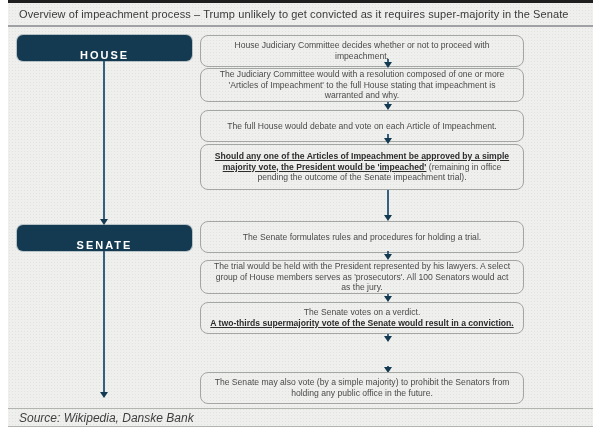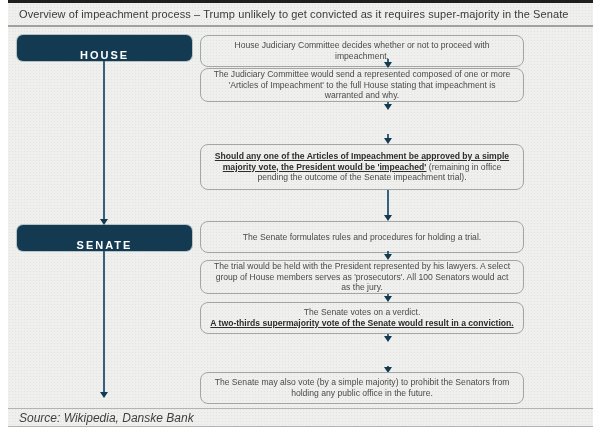--- a/index.html
+++ b/index.html
@@ -79,24 +79,27 @@
         <span>SENATE</span>
       </div>
       <div class="vline" style="left:95px; top:224px; height:141px;"></div>
 
       <div class="step" style="top:8px; height:24px;">
         <p><span class="seg">House Judiciary Committee decides whether or not to proceed with impeachment.</span></p>
       </div>
       <div class="vline" style="left:379px; top:32px; height:3px;"></div>
 
       <div class="step" style="top:41px; height:34px;">
-        <p><span class="seg">The Judiciary Committee would send a represented composed of one or more 'Articles of Impeachment' to the full House stating that impeachment is warranted and why.</span></p>
+        <p><span class="seg">The Judiciary Committee would with a resolution composed of one or more 'Articles of Impeachment' to the full House stating that impeachment is warranted and why.</span></p>
       </div>
       <div class="vline" style="left:379px; top:75px; height:2px;"></div>
 
+      <div class="step" style="top:83px; height:24px;">
+        <p><span class="seg">The full House would debate and vote on each Article of Impeachment.</span></p>
+      </div>
       <div class="vline" style="left:379px; top:107px; height:4px;"></div>
 
       <div class="step" style="top:117px; height:46px;">
         <p>
           <span class="seg em">Should any one of the Articles of Impeachment be approved by a simple majority vote, the President would be 'impeached'</span><span class="seg"> (remaining in office pending the outcome of the Senate impeachment trial).</span>
         </p>
       </div>
       <div class="vline" style="left:379px; top:163px; height:25px;"></div>
 
       <div class="step" style="top:194px; height:30px;">

